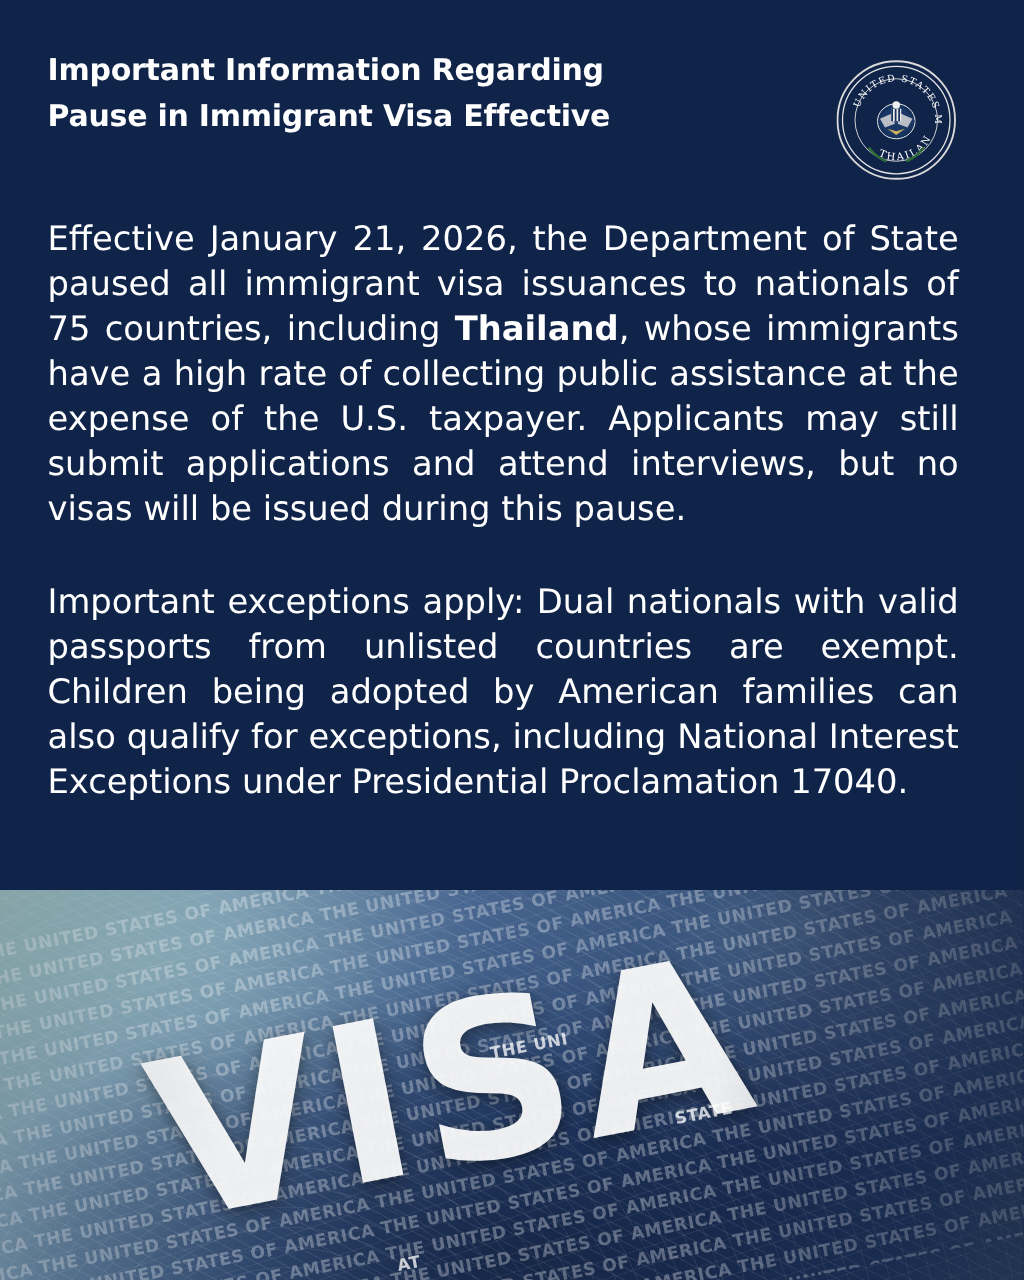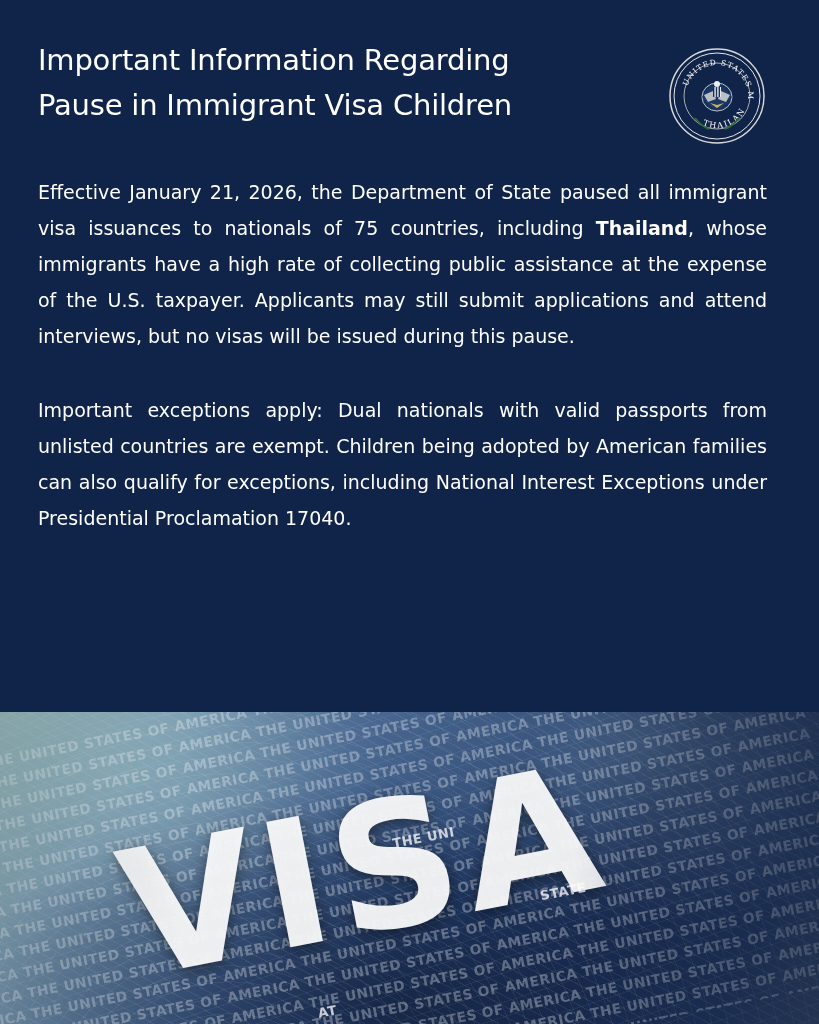--- a/index.html
+++ b/index.html
@@ -30,38 +30,38 @@
     box-sizing: border-box;
     padding: 38px 52px 0 38px;
   }
   .header-row {
     display: flex;
     align-items: flex-start;
     justify-content: space-between;
   }
   .title {
     color: #ffffff;
-    font-size: 29px;
+    font-size: 24px;
     line-height: 1.55;
-    font-weight: normal;
+    font-weight: bold;
     letter-spacing: -0.2px;
     max-width: 640px;
     margin: 0;
   }
   .title .line {
     display: block;
   }
   .seal {
     flex: 0 0 auto;
     margin-top: 10px;
     margin-right: 2px;
   }
   .body-text {
     color: #ffffff;
-    font-size: 19px;
+    font-size: 27px;
     line-height: 36px;
     text-align: justify;
     text-justify: inter-word;
     margin: 0;
     padding-top: 26px;
     max-width: 730px;
   }
   .body-text.second {
     padding-top: 38px;
   }
@@ -140,21 +140,21 @@
 </head>
 <body>
 
 <div class="poster">
 
   <div class="content">
 
     <div class="header-row">
       <h1 class="title">
         <span class="line">Important Information Regarding</span>
-        <span class="line">Pause in Immigrant Visa Children</span>
+        <span class="line">Pause in Immigrant Visa Effective</span>
       </h1>
 
       <div class="seal">
         <svg width="96" height="96" viewBox="0 0 96 96" xmlns="http://www.w3.org/2000/svg">
           <circle cx="48" cy="48" r="47" fill="#10244a" stroke="#d8d8d8" stroke-width="1.5"></circle>
           <circle cx="48" cy="48" r="43" fill="none" stroke="#e5e5e5" stroke-width="1"></circle>
           <circle cx="48" cy="48" r="33" fill="none" stroke="#cfcfcf" stroke-width="0.8"></circle>
           <path id="sealTop" d="M 48 13 m -31 35 a 31 31 0 0 1 62 0" fill="none"></path>
           <path id="sealBot" d="M 19 60 a 31 31 0 0 0 58 0" fill="none"></path>
           <text font-family="DejaVu Serif, serif" font-size="7.5" fill="#ffffff" letter-spacing="1.1">

